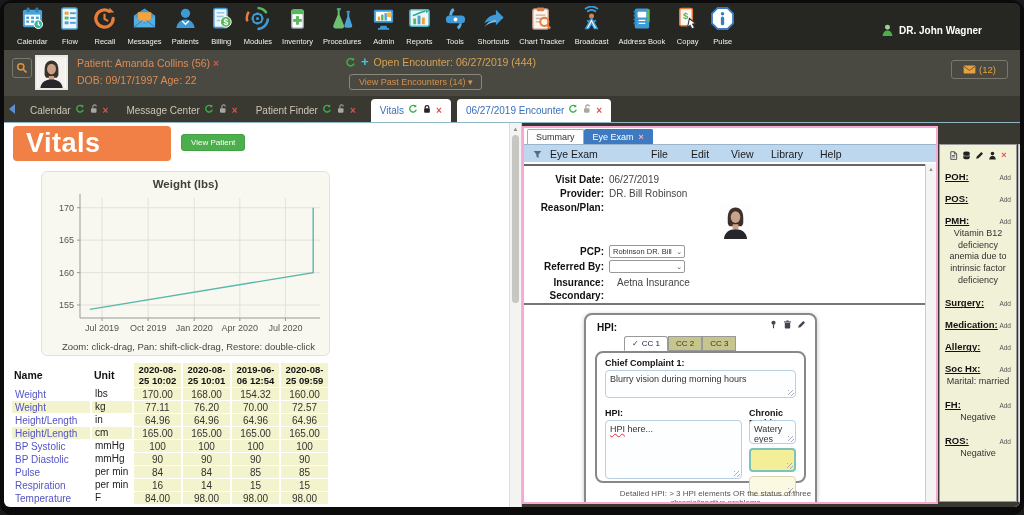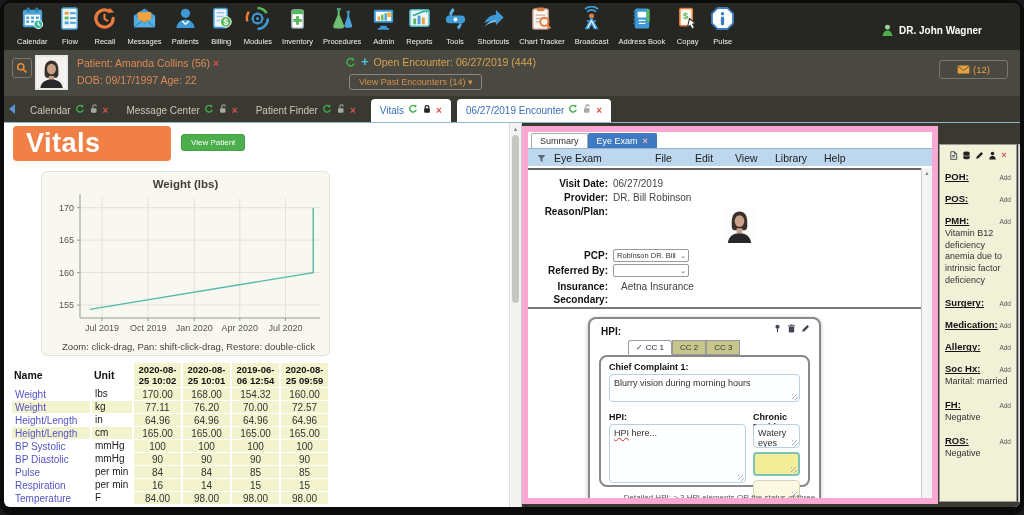--- a/index.html
+++ b/index.html
@@ -24,21 +24,21 @@
   .pphoto { position:absolute; left:31px; top:5px; width:33px; height:35px; border:2px solid #e8e8e4; background:#fff; }
   .pphoto svg { width:100%; height:100%; }
   .ptext1 { position:absolute; left:73px; top:7px; font-size:10.5px; color:#de8b55; white-space:nowrap; }
   .ptext2 { position:absolute; left:73px; top:24px; font-size:10.5px; color:#de8b55; white-space:nowrap; }
   .closex { color:#d9534f; font-weight:bold; cursor:pointer; }
   .enc-line { position:absolute; left:341px; top:6px; display:flex; align-items:center; gap:5px; }
   .enc-line svg { width:11px; height:11px; cursor:pointer; }
   .enc-plus { color:#45c6e0; font-size:13px; font-weight:bold; line-height:10px; cursor:pointer; }
   .enc-open { font-size:10.5px; color:#d7a251; white-space:nowrap; }
   .past-btn { position:absolute; left:345px; top:24px; border:1px solid #8a887c; border-radius:3px; padding:2px 9px; font-size:9px; color:#d7914c; background:transparent; cursor:pointer; white-space:nowrap; }
-  .mail-btn { position:absolute; right:12px; top:10px; border:1px solid #7a786c; border-radius:3px; padding:3px 17px; display:flex; align-items:center; gap:3px; cursor:pointer;justify-content:space-between; }
+  .mail-btn { position:absolute; right:12px; top:10px; border:1px solid #7a786c; border-radius:3px; padding:3px 11px; display:flex; align-items:center; gap:3px; cursor:pointer;justify-content:space-between; }
   .mail-btn svg { width:13px; height:9px; }
   .mail-btn span { font-size:9.5px; color:#e5a23e; }
 
   
   .tabstrip { position:absolute; left:0; top:93px; right:0; height:26px; background:#3a3931; display:flex; align-items:flex-end; padding-left:3px; }
   .collapse-tri { width:0; height:0; border-top:5px solid transparent; border-bottom:5px solid transparent; border-right:6px solid #5a8fd0; margin:0 6px 8px 2px; cursor:pointer; }
   .tab { display:flex; align-items:center; gap:4px; padding:5px 9px 6px 9px; font-size:10px; color:#ccc6b6; cursor:pointer; white-space:nowrap; }
   .tab svg { width:10px; height:10px; }
   .tab .closex { font-size:10px; }
   .tab.active { background:#fff; border-radius:4px 4px 0 0; color:#3a6fbd; margin-left:6px; }
@@ -62,21 +62,21 @@
   .vitals-table td.c-unit { color:#222; line-height:.95; }
   .vitals-table td.c-val { background:#f3f3cd; text-align:center; color:#333;margin-top:24px; }
   .vitals-table tr.hl td { background:#f3f3cd; }
 
   .vscroll { position:absolute; left:505px; top:0; width:13px; bottom:0; background:#f3f3f1; border-left:1px solid #ddd; border-right:1px solid #ccc; }
   .vscroll .arr { font-size:6px; color:#888; text-align:center; padding-top:3px; }
   .vscroll .thumb { margin:3px 2px 0 2px; height:168px; background:#c6c6c3; border-radius:4px; }
 
   
   .rpanel { position:absolute; left:518px; top:0; right:0; bottom:0; background:#3a3931; }
-  .enc-panel { position:absolute; left:0; top:3px; width:416px; bottom:3px; background:#fff; border:6px solid #f9a8d4; }
+  .enc-panel { position:absolute; left:0; top:3px; width:416px; bottom:3px; background:#fff; border:2px solid #f9a8d4; }
   .enc-tabs { display:flex; padding:1px 0 0 3px; height:16px; }
   .enc-tab { font-size:9px; padding:2px 8px; border:1px solid #aaa; border-bottom:none; background:#fdfdfd; color:#333; border-radius:2px 2px 0 0; cursor:pointer; display:flex; gap:5px; align-items:center; }
   .enc-tab.active { background:#3d7ac1; color:#fff; border-color:#3d7ac1; }
   .enc-tab.active .closex { color:#ffb3b3; }
   .enc-menubar { position:relative; height:18px; background:#bdd7ef; border-top:1px solid #9ab4cc; font-size:10.5px; color:#1c1c1c; }
   .enc-menubar svg { position:absolute; left:9px; top:5px; width:9px; height:9px; }
   .menu-title { position:absolute; left:26px; top:3px; }
   .menu-item { position:absolute; top:3px; cursor:pointer; }
   .enc-body { position:absolute; left:0; top:36px; right:11px; bottom:0; border-top:2px solid #666; overflow:hidden; }
   .fld-label { position:absolute; left:0; width:80px; text-align:right; font-size:10px; font-weight:bold; color:#111; white-space:nowrap; }
@@ -105,21 +105,21 @@
   .ta.yellow { background:#f4ee98; border:2px solid #7cc4b8; }
   .ta.paleyellow { background:#fcf9e2; border:1px solid #d9d5b2; }
   .redline { text-decoration:underline; text-decoration-color:#e03030; text-decoration-style:wavy; }
   .hpi-footer { position:absolute; left:0; right:0; bottom:5px; text-align:center; font-size:8px; color:#555;padding-left:30px; }
 
   
   .side-panel { position:absolute; left:417px; top:21px; width:78px; bottom:5px; background:#f1f1d8; border:1px solid #999; overflow:hidden; }
   .side-icons { display:flex; justify-content:center; gap:4px; padding-top:6px; }
   .side-icons svg { width:9px; height:9px; cursor:pointer; }
   .side-icons .closex { font-size:9px; line-height:9px; }
-  .side-sec { padding:0 5px; margin-top:11px; }
+  .side-sec { padding:0 5px; margin-top:11px;text-align:center; }
   .side-head { display:flex; justify-content:space-between; align-items:baseline; }
   .side-label { font-size:9.5px; font-weight:bold; color:#111; text-decoration:underline; }
   .side-add { font-size:6.5px; color:#555; cursor:pointer; }
   .side-text { font-size:9px; color:#333; line-height:1.3; margin-top:2px; }
   .side-scroll { position:absolute; left:496px; top:21px; width:7px; bottom:5px; background:#e6e6e0; border:1px solid #bbb; }
   .side-scroll .arr { font-size:5px; color:#777; text-align:center; }
 </style>
 </head>
 <body>
 

